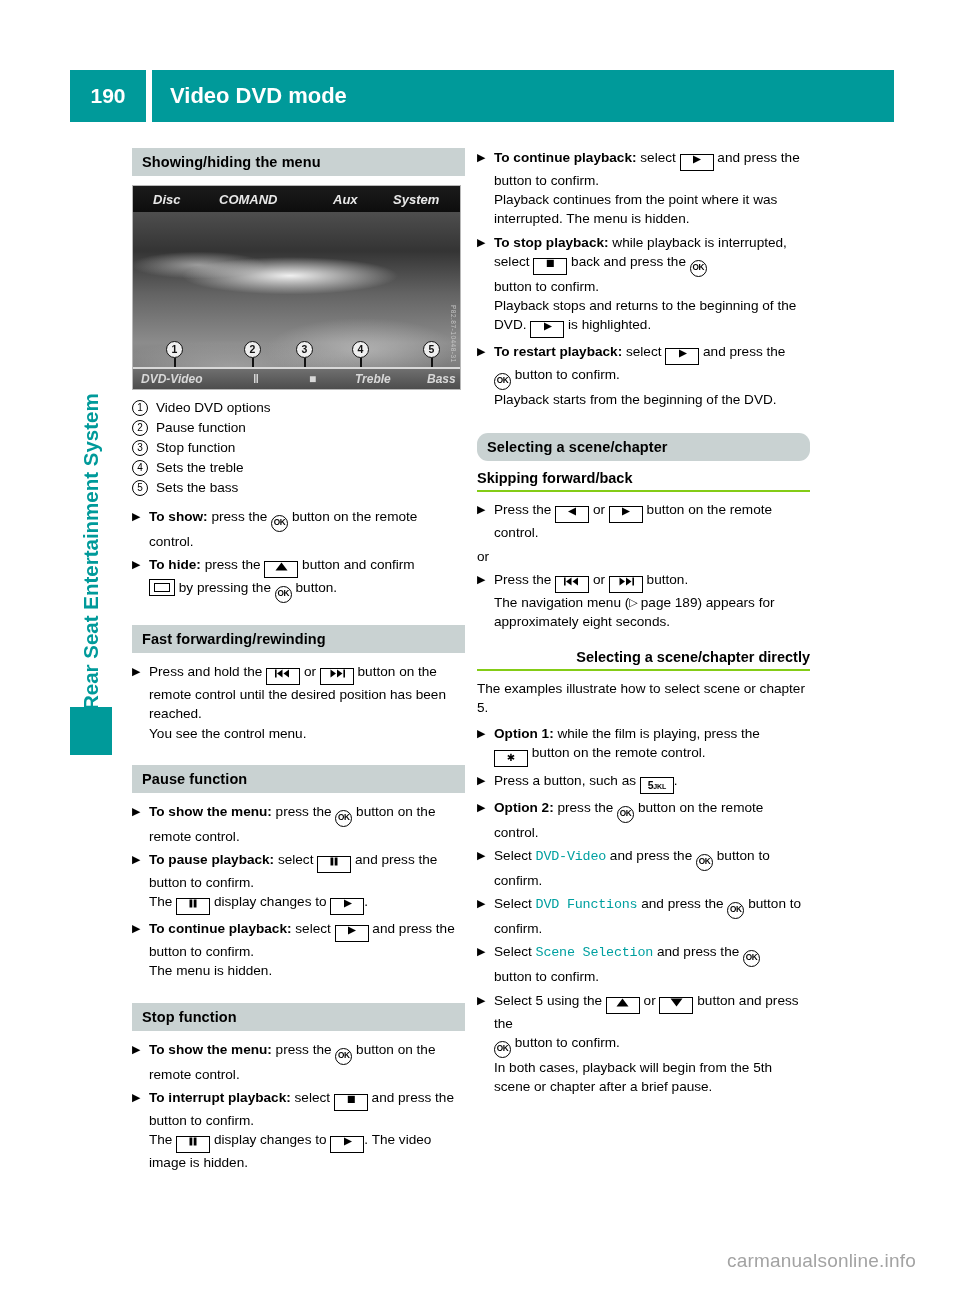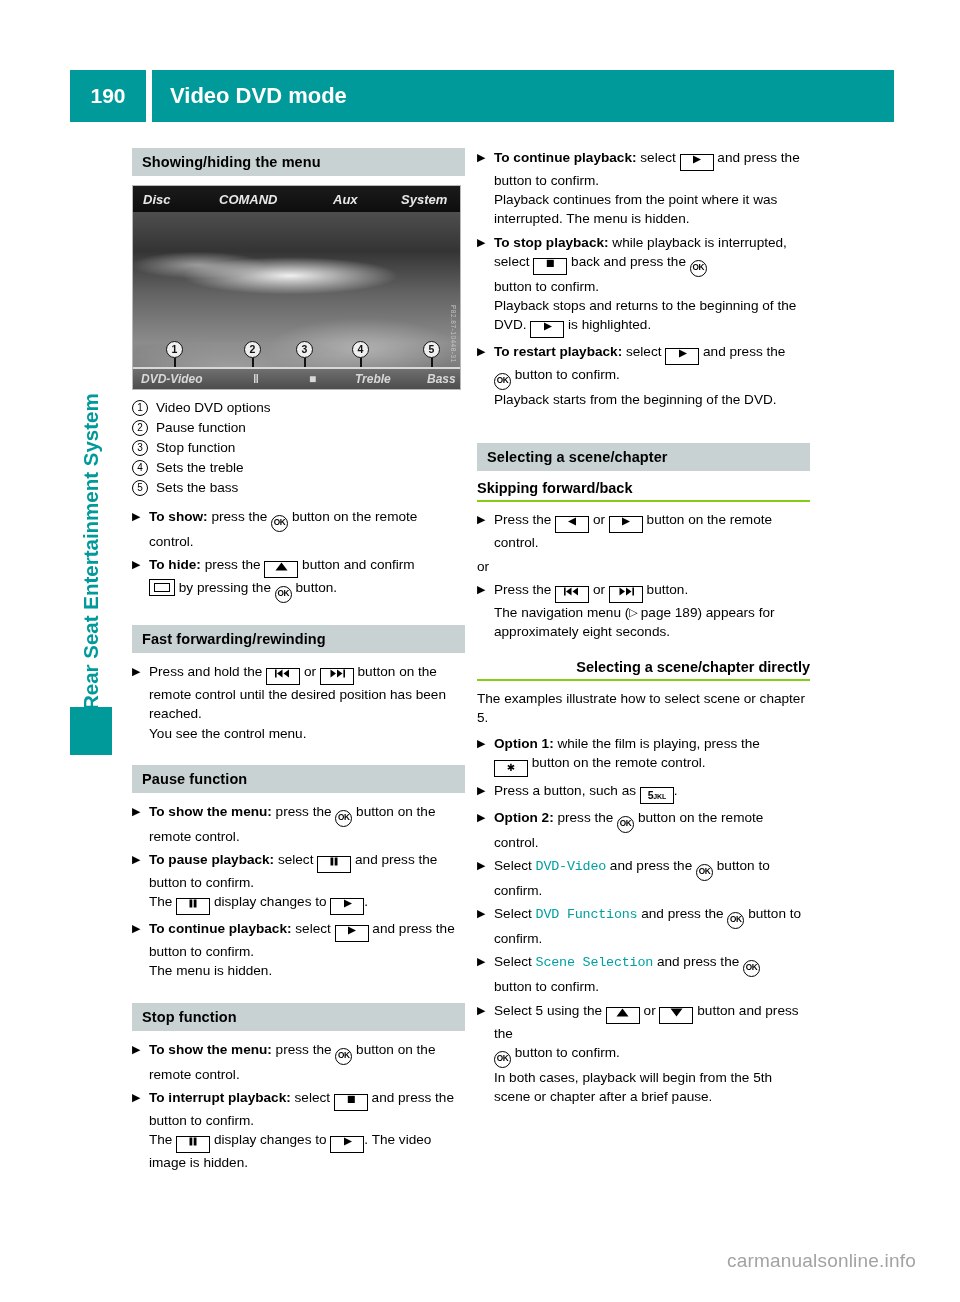--- a/index.html
+++ b/index.html
@@ -213,24 +213,24 @@
     height: 26px;
     background: linear-gradient(180deg,#1b1b1b 0%, #0d0d0d 100%);
     display: flex;
     align-items: center;
     color: #e8e8e8;
     font-size: 13px;
     font-weight: bold;
     font-style: italic;
   }
   .fig-topbar span { position: absolute; }
-  .ft1 { left: 10px; }
+  .ft1 { left: 20px; }
   .ft2 { left: 86px; }
   .ft3 { left: 200px; }
-  .ft4 { left: 268px; }
+  .ft4 { left: 260px; }
 
   .fig-sky {
     position: absolute; left: 0; right: 0; top: 26px; bottom: 0;
     background:
       radial-gradient(ellipse 150px 26px at 48% 36%, rgba(255,255,255,0.92) 0%, rgba(255,255,255,0) 72%),
       radial-gradient(ellipse 90px 18px at 20% 30%, rgba(230,230,230,0.55) 0%, rgba(255,255,255,0) 75%),
       radial-gradient(ellipse 120px 40px at 70% 78%, rgba(215,215,215,0.5) 0%, rgba(255,255,255,0) 80%),
       radial-gradient(ellipse 160px 34px at 30% 88%, rgba(200,200,200,0.45) 0%, rgba(255,255,255,0) 80%),
       linear-gradient(180deg,#4e4e4e 0%, #343434 22%, #636363 46%, #8c8c8c 74%, #6e6e6e 100%);
   }
@@ -458,21 +458,21 @@
             <polygon points="3,0.5 3,8.5 11,4.5" fill="#000"></polygon>
           </svg></span><span> is highlighted.</span>
     </div>
 
     <div class="step">
       <span class="bullet">▶</span><b>To restart playback:</b><span> select </span><span class="ic ic-key"><svg width="13" height="9" viewBox="0 0 13 9">
             <polygon points="3,0.5 3,8.5 11,4.5" fill="#000"></polygon>
           </svg></span><span> and press the </span><br><span class="ic ic-ok">OK</span><span> button to confirm.</span><br><span>Playback starts from the beginning of the DVD.</span>
     </div>
 
-    <div class="sec-head" style="margin-top:34px;">Selecting a scene/chapter</div>
+    <div class="sec-head" style="margin-top:24px;border-radius:11px;">Selecting a scene/chapter</div>
     <div class="sub-head">Skipping forward/back</div>
 
     <div class="step">
       <span class="bullet">▶</span><span>Press the </span><span class="ic ic-key"><svg width="13" height="9" viewBox="0 0 13 9">
             <polygon points="10,0.5 10,8.5 2,4.5" fill="#000"></polygon>
           </svg></span><span> or </span><span class="ic ic-key"><svg width="13" height="9" viewBox="0 0 13 9">
             <polygon points="3,0.5 3,8.5 11,4.5" fill="#000"></polygon>
           </svg></span><span> button on the remote control.</span>
     </div>
     <div class="plain-line">or</div>

